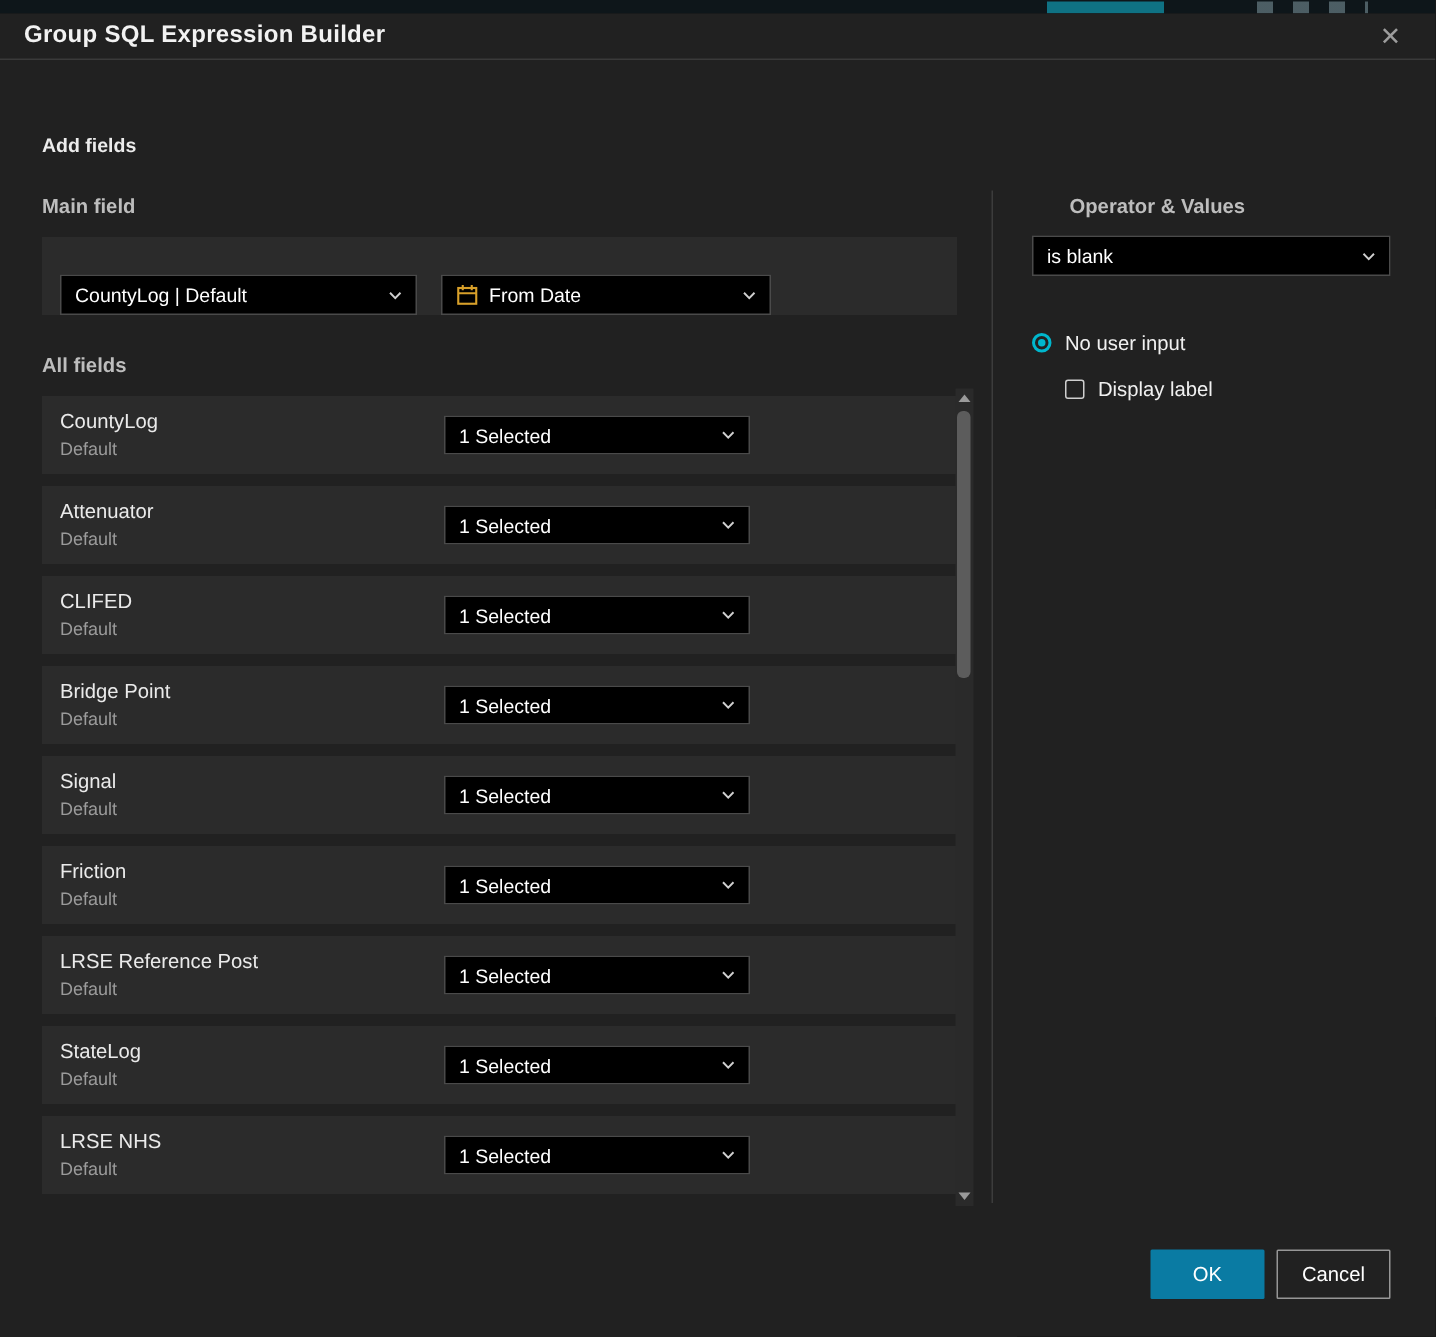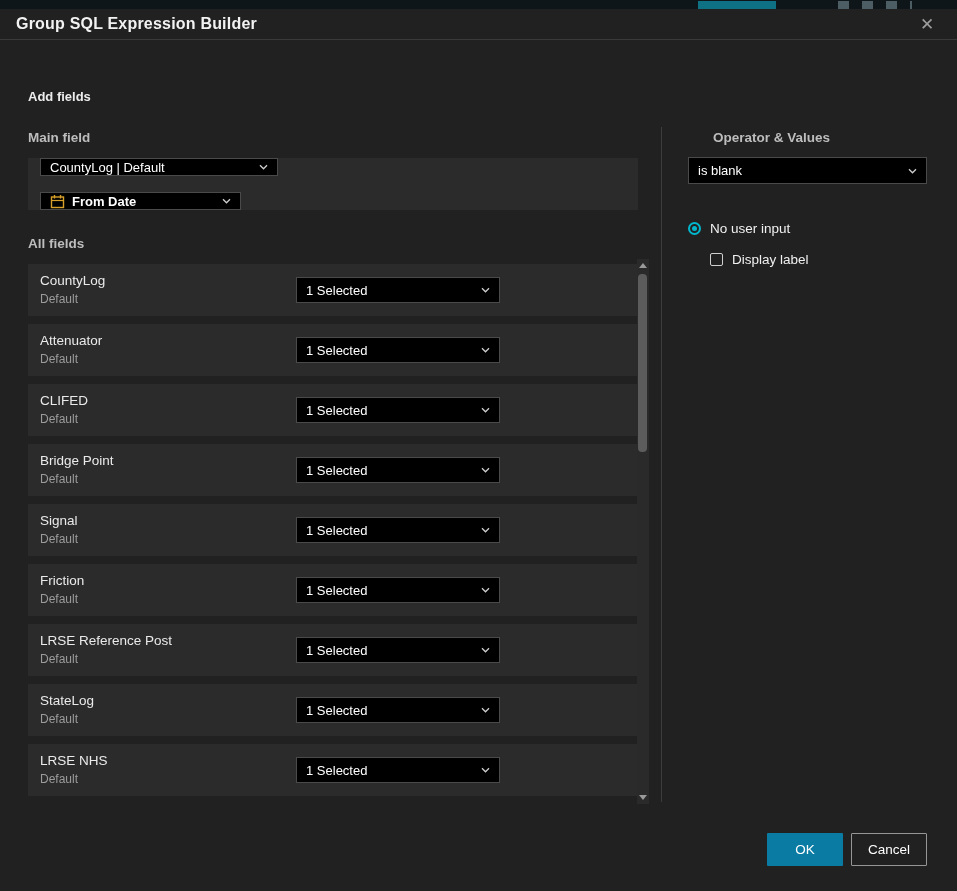--- a/index.html
+++ b/index.html
@@ -44,24 +44,24 @@
     display:flex; align-items:center; justify-content:space-between;
     padding:0 9px; font-size:13px; color:#fff; cursor:pointer;
   }
   .dd-left { display:flex; align-items:center; gap:7px; min-width:0; }
   .dd-text { white-space:nowrap; overflow:hidden; text-overflow:ellipsis; }
   .chev { flex:none; margin-left:8px; }
 
   
   .main-panel {
     position:absolute; left:28px; top:149px; width:610px; height:52px;
-    background:#2b2b2b; display:flex; align-items:flex-start; gap:16px; padding:0 12px;flex-direction:column;
+    background:#2b2b2b; display:flex; align-items:flex-end; gap:16px; padding:0 12px;
   }
   .main-panel .dd-source { width:238px; }
-  .main-panel .dd-date { width:201px;font-weight:bold; }
+  .main-panel .dd-date { width:220px; }
 
   
   .fields-list { position:absolute; left:28px; top:255px; width:610px; display:flex; flex-direction:column; gap:8px; }
   .field-row { position:relative; height:52px; background:#2b2b2b; }
   .field-meta { position:absolute; left:12px; top:9px; }
   .field-name { font-size:13.5px; color:#eaeaea; }
   .field-subtitle { font-size:12px; color:#9b9b9b; margin-top:4px; }
   .row-dropdown { position:absolute; left:268px; top:13px; width:204px; height:26px; }
 
   

